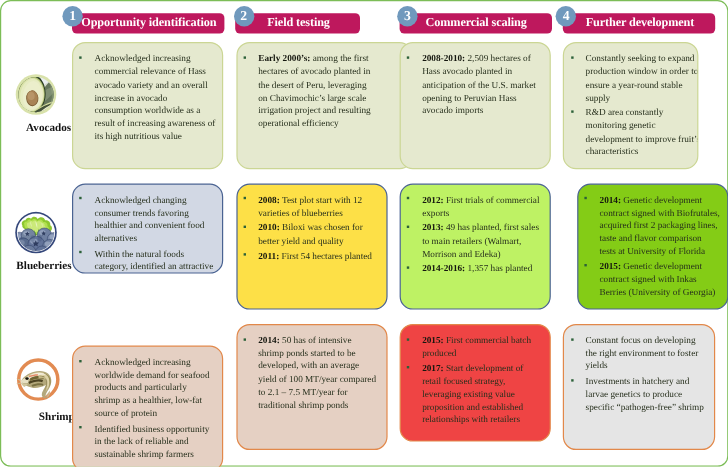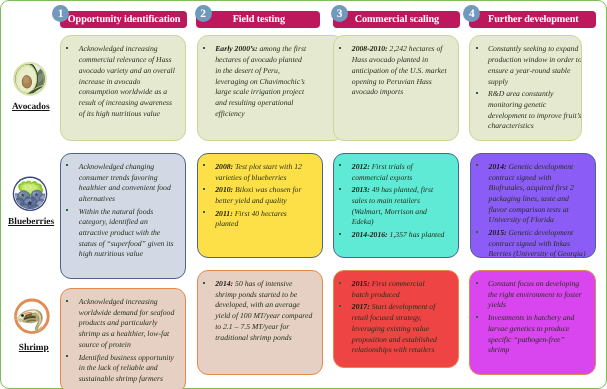--- a/index.html
+++ b/index.html
@@ -12,40 +12,40 @@
   .hdr{position:absolute;height:17px;border-radius:4px;top:10.5px;z-index:1;
      background:#be185d;display:flex;align-items:center;justify-content:center;}
   .hdr-label{color:#ffffff;font-weight:bold;font-size:10.2px;letter-spacing:-0.1px;
      white-space:nowrap;padding-left:1.6px;}
   .circ{position:absolute;width:17px;height:17px;border-radius:50%;top:5px;z-index:3;
      background:#7099bd;display:flex;align-items:center;justify-content:center;
      color:#ffffff;font-size:11.4px;font-weight:bold;}
   .cell{position:absolute;border-radius:11px;box-sizing:border-box;overflow:hidden;}
   .cell ul{margin:0;padding:0;list-style:none;position:absolute;left:12.6px;top:8px;}
   .cell li{position:relative;padding-left:5px;font-size:7.7px;line-height:10.7px;
-     color:#262f1c;margin-bottom:2px;font-style:italic;}
+     color:#262f1c;margin-bottom:2px;}
   .cell li:last-child{margin-bottom:0;}
   .bul{position:absolute;left:-7.4px;top:2.6px;width:2.1px;height:2.1px;background:#2c6139;}
   .cell b{font-weight:bold;color:#15170f;}
-  .rowlabel{position:absolute;width:57px;text-align:center;font-weight:bold;
-     font-size:9.3px;color:#131313;text-decoration:underline;}
+  .rowlabel{position:absolute;width:57px;text-align:right;font-weight:bold;
+     font-size:9.3px;color:#131313;}
   .ico{position:absolute;left:12px;}
 </style>
 </head>
 <body>
 
 <div id="page">
 <div class="frame"></div>
 <div class="hdr" style="left:59.5px;width:127.5px">
       <span class="hdr-label">Opportunity identification</span>
     </div>
 <div class="circ" style="left:52px">
       <span>1</span>
     </div>
-<div class="hdr" style="left:196px;width:124px">
+<div class="hdr" style="left:196px;width:104px">
       <span class="hdr-label">Field testing</span>
     </div>
 <div class="circ" style="left:194.5px">
       <span>2</span>
     </div>
 <div class="hdr" style="left:332.5px;width:127.0px">
       <span class="hdr-label">Commercial scaling</span>
     </div>
 <div class="circ" style="left:331px">
       <span>3</span>
@@ -90,21 +90,21 @@
         <li><span class="bul"></span><span>Acknowledged increasing commercial relevance of Hass avocado variety and an overall increase in avocado consumption worldwide as a result of increasing awareness of its high nutritious value</span></li>
       </ul>
     </div>
 <div class="cell" style="left:196.6px;top:35.4px;width:147px;height:105.6px;background:#e5e9cf;border:1.1px solid #cbd694">
       <ul style="width:98.8px">
         <li><span class="bul"></span><b>Early 2000’s:</b><span> among the first hectares of avocado planted in the desert of Peru, leveraging on Chavimochic’s large scale irrigation project and resulting operational efficiency</span></li>
       </ul>
     </div>
 <div class="cell" style="left:333.2px;top:35.4px;width:125.40000000000003px;height:105.6px;background:#e5e9cf;border:1.1px solid #cbd694">
       <ul style="width:99.8px">
-        <li><span class="bul"></span><b>2008-2010:</b><span> 2,242 hectares of Hass avocado planted in anticipation of the U.S. market opening to Peruvian Hass avocado imports</span></li>
+        <li><span class="bul"></span><b>2008-2010:</b><span> 2,509 hectares of Hass avocado planted in anticipation of the U.S. market opening to Peruvian Hass avocado imports</span></li>
       </ul>
     </div>
 <div class="cell" style="left:469.4px;top:35.4px;width:113px;height:105.6px;background:#e5e9cf;border:1.1px solid #cbd694">
       <ul style="width:100.5px">
         <li><span class="bul"></span><span>Constantly seeking to expand production window in order to ensure a year-round stable supply</span></li>
         <li><span class="bul"></span><span>R&amp;D area constantly monitoring genetic development to improve fruit’s characteristics</span></li>
       </ul>
     </div>
 <svg class="ico" width="36" height="36" viewBox="0 0 36 36" style="left:12.2px;top:176.4px">
   <defs>
@@ -160,41 +160,41 @@
       </g>
     </g>
     <g fill="#273558" opacity="0.9">
       <path d="M17.8 24.2 l0.85 1.78 1.95 0.2 -1.45 1.32 0.4 1.94 -1.75 -0.98 -1.75 0.98 0.4 -1.94 -1.45 -1.32 1.95 -0.2 Z"></path>
       <path d="M10.8 17 l0.6 1.25 1.37 0.14 -1.02 0.93 0.28 1.36 -1.23 -0.69 -1.23 0.69 0.28 -1.36 -1.02 -0.93 1.37 -0.14 Z"></path>
       <path d="M24.4 16.6 l0.6 1.25 1.37 0.14 -1.02 0.93 0.28 1.36 -1.23 -0.69 -1.23 0.69 0.28 -1.36 -1.02 -0.93 1.37 -0.14 Z"></path>
     </g>
   </g>
 </svg>
 <div class="rowlabel" style="top:216.6px;left:2.6px">Blueberries</div>
-<div class="cell" style="left:60.2px;top:152.8px;width:125.99999999999999px;height:126px;background:#d2d8e4;border:1.1px solid #4a6392">
+<div class="cell" style="left:60.2px;top:152.8px;width:125.99999999999999px;height:75px;background:#d2d8e4;border:1.1px solid #4a6392">
       <ul style="width:104.0px">
         <li><span class="bul"></span><span>Acknowledged changing consumer trends favoring healthier and convenient food alternatives</span></li>
         <li><span class="bul"></span><span>Within the natural foods category, identified an attractive product with the status of “superfood” given its high nutritious value</span></li>
       </ul>
     </div>
 <div class="cell" style="left:196.6px;top:152.8px;width:126.00000000000003px;height:105.5px;background:#fde047;border:1.1px solid #4a6392">
       <ul style="width:99.8px">
         <li><span class="bul"></span><b>2008:</b><span> Test plot start with 12 varieties of blueberries</span></li>
         <li><span class="bul"></span><b>2010:</b><span> Biloxi was chosen for better yield and quality</span></li>
-        <li><span class="bul"></span><b>2011:</b><span> First 40 hectares planted</span></li>
-      </ul>
-    </div>
-<div class="cell" style="left:333.2px;top:152.8px;width:125.40000000000003px;height:105.5px;background:#5eead4;border:1.1px solid #4a6392">
+        <li><span class="bul"></span><b>2011:</b><span> First 54 hectares planted</span></li>
+      </ul>
+    </div>
+<div class="cell" style="left:333.2px;top:152.8px;width:125.40000000000003px;height:105.5px;background:#bef264;border:1.1px solid #4a6392">
       <ul style="width:102.8px">
         <li><span class="bul"></span><b>2012:</b><span> First trials of commercial exports</span></li>
         <li><span class="bul"></span><b>2013:</b><span> 49 has planted, first sales to main retailers (Walmart, Morrison and Edeka)</span></li>
         <li><span class="bul"></span><b>2014-2016:</b><span> 1,357 has planted</span></li>
       </ul>
     </div>
-<div class="cell" style="left:470px;top:152.8px;width:126.20000000000005px;height:105.5px;background:#8b5cf6;border:1.1px solid #4a6392">
+<div class="cell" style="left:481px;top:152.8px;width:126.20000000000005px;height:105.5px;background:#84cc16;border:1.1px solid #4a6392">
       <ul style="width:105.4px">
         <li><span class="bul"></span><b>2014:</b><span> Genetic development contract signed with Biofrutales, acquired first 2 packaging lines, taste and flavor comparison tests at University of Florida</span></li>
         <li><span class="bul"></span><b>2015:</b><span> Genetic development contract signed with Inkas Berries (University of Georgia)</span></li>
       </ul>
     </div>
 <svg class="ico" width="38" height="38" viewBox="0 0 38 38" style="left:13.3px;top:298px">
   <circle cx="18.9" cy="18.3" r="16.3" fill="none" stroke="#e28b52" stroke-width="2.9"></circle>
   <g>
     <path d="M4.6 19.4 C6.4 16.2 10 13.4 14.6 12 C19.6 10.5 24.4 11 27 13.2 C29.8 15.6 30.4 19.4 29.2 22.8 C28.2 25.6 26.6 27.8 25.7 29.4 C24.9 30.8 24.7 31.9 25.5 32.3 C26.5 32.7 27.6 31.4 28.2 29.4 C28.5 32.4 26.2 34.4 23.9 33.7 C21.7 33 21.3 30.4 22.6 28 C23.5 26.3 24.7 24.6 25.2 22.9 C21.9 24.8 17.6 25.6 13.9 25.1 C9.9 24.6 6.4 22.6 4.6 20.2 Z" fill="#b3a87b"></path>
     <path d="M5.8 19.2 C7.8 16.4 11.4 14 15.4 12.9 C19.8 11.7 23.8 12.1 26.1 14.1 C28.3 16.1 28.9 19.3 28.1 22.3 C27.4 24.9 26 27 25 28.6 C26 25.8 27.2 22.4 26.5 19.6 C25.7 16.6 22.9 15.1 18.9 15.4 C14.7 15.8 10.4 17.8 7.5 20.4 C6.8 20.1 6.2 19.7 5.8 19.2 Z" fill="#ddd2a6"></path>
@@ -227,19 +227,19 @@
       <ul style="width:103.2px">
         <li><span class="bul"></span><b>2014:</b><span> 50 has of intensive shrimp ponds started to be developed, with an average yield of 100 MT/year compared to 2.1 – 7.5 MT/year for traditional shrimp ponds</span></li>
       </ul>
     </div>
 <div class="cell" style="left:333.2px;top:270px;width:125.40000000000003px;height:98px;background:#ef4444;border:1.1px solid #e2884a">
       <ul style="width:95.8px">
         <li><span class="bul"></span><b>2015:</b><span> First commercial batch produced</span></li>
         <li><span class="bul"></span><b>2017:</b><span> Start development of retail focused strategy, leveraging existing value proposition and established relationships with retailers</span></li>
       </ul>
     </div>
-<div class="cell" style="left:469.4px;top:270px;width:126.20000000000005px;height:105.10000000000002px;background:#d946ef;border:1.1px solid #e2884a">
+<div class="cell" style="left:469.4px;top:270px;width:126.20000000000005px;height:105.10000000000002px;background:#e5e5e5;border:1.1px solid #e2884a">
       <ul style="width:103.6px">
         <li><span class="bul"></span><span>Constant focus on developing the right environment to foster yields</span></li>
         <li><span class="bul"></span><span>Investments in hatchery and larvae genetics to produce specific “pathogen-free” shrimp</span></li>
       </ul>
     </div>
 </div>
 
 </body></html>

